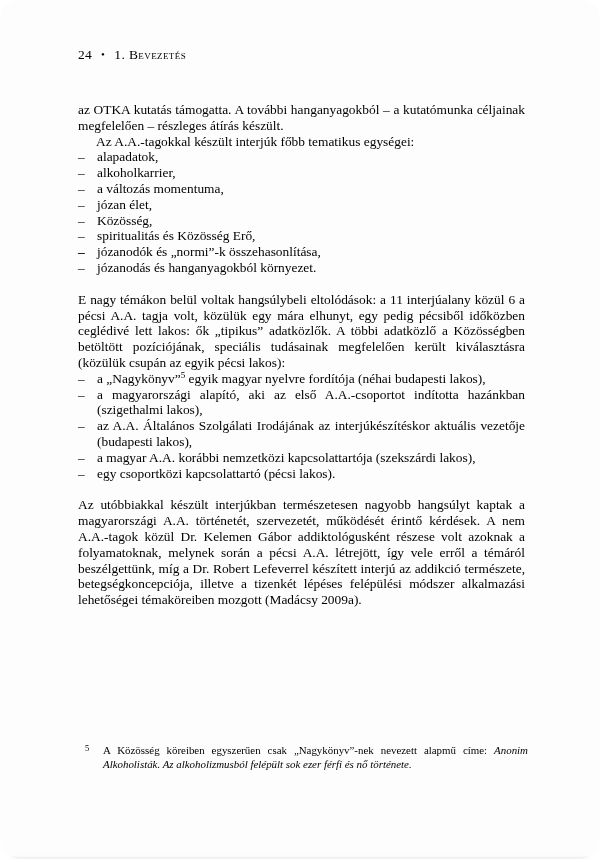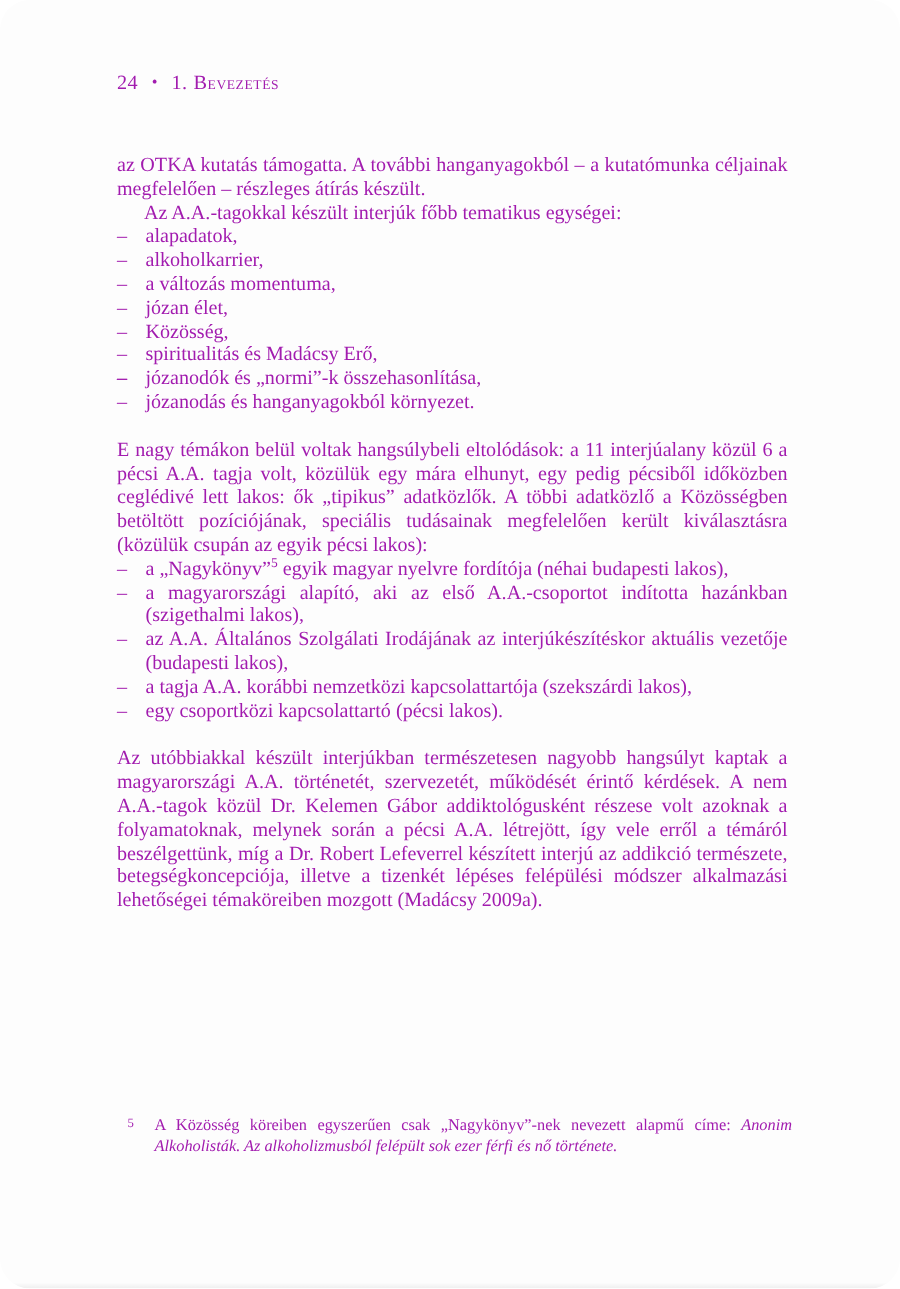--- a/index.html
+++ b/index.html
@@ -3,21 +3,21 @@
 <meta charset="utf-8">
 <style>
   html, body { margin: 0; padding: 0; background: #ffffff; }
   .page {
     position: relative;
     width: 600px;
     height: 859px;
     background: #fdfdfd;
     overflow: hidden;
     font-family: "Liberation Serif", "DejaVu Serif", serif;
-    color: #a21caf;
+    color: #000000;
     border-radius: 20px;
   }
   .page-bottom-edge {
     position: absolute;
     left: 0; right: 0; bottom: 0;
     height: 4px;
     background: linear-gradient(to bottom, rgba(0,0,0,0), rgba(0,0,0,0.06));
   }
   .content {
     position: absolute;
@@ -102,33 +102,33 @@
       <p class="para">az OTKA kutatás támogatta. A további hanganyagokból – a kutatómunka céljainak megfelelően – részleges átírás készült.</p>
 
       <p class="para indent">Az A.A.-tagokkal készült interjúk főbb tematikus egységei:</p>
 
       <div class="dash-list">
         <div class="dash-item"><span class="dash">–</span><span>alapadatok,</span></div>
         <div class="dash-item"><span class="dash">–</span><span>alkoholkarrier,</span></div>
         <div class="dash-item"><span class="dash">–</span><span>a változás momentuma,</span></div>
         <div class="dash-item"><span class="dash">–</span><span>józan élet,</span></div>
         <div class="dash-item"><span class="dash">–</span><span>Közösség,</span></div>
-        <div class="dash-item"><span class="dash">–</span><span>spiritualitás és Madácsy Erő,</span></div>
+        <div class="dash-item"><span class="dash">–</span><span>spiritualitás és Közösség Erő,</span></div>
         <div class="dash-item"><span class="dash">–</span></div>
         <div class="dash-item"><span class="dash">–</span><span>józanodók és „normi”-k összehasonlítása,</span></div>
         <div class="dash-item"><span class="dash">–</span><span>józanodás és hanganyagokból környezet.</span></div>
       </div>
 
       <p class="para gap-above">E nagy témákon belül voltak hangsúlybeli eltolódások: a 11 interjúalany közül 6 a pécsi A.A. tagja volt, közülük egy mára elhunyt, egy pedig pécsiből időközben ceglédivé lett lakos: ők „tipikus” adatközlők. A többi adatközlő a Közösségben betöltött pozíciójának, speciális tudásainak megfelelően került kiválasztásra (közülük csupán az egyik pécsi lakos):</p>
 
       <div class="dash-list">
         <div class="dash-item"><span class="dash">–</span><span>a „Nagykönyv”</span><sup class="fn-ref">5</sup><span> egyik magyar nyelvre fordítója (néhai budapesti lakos),</span></div>
         <div class="dash-item"><span class="dash">–</span><span>a magyarországi alapító, aki az első A.A.-csoportot indította hazánkban (szigethalmi lakos),</span></div>
         <div class="dash-item"><span class="dash">–</span><span>az A.A. Általános Szolgálati Irodájának az interjúkészítéskor aktuális vezetője (budapesti lakos),</span></div>
-        <div class="dash-item"><span class="dash">–</span><span>a tagja A.A. korábbi nemzetközi kapcsolattartója (szekszárdi lakos),</span></div>
+        <div class="dash-item"><span class="dash">–</span><span>a magyar A.A. korábbi nemzetközi kapcsolattartója (szekszárdi lakos),</span></div>
         <div class="dash-item"><span class="dash">–</span><span>egy csoportközi kapcsolattartó (pécsi lakos).</span></div>
       </div>
 
       <p class="para gap-above">Az utóbbiakkal készült interjúkban természetesen nagyobb hangsúlyt kaptak a magyarországi A.A. történetét, szervezetét, működését érintő kérdések. A nem A.A.-tagok közül Dr. Kelemen Gábor addiktológusként részese volt azoknak a folyamatoknak, melynek során a pécsi A.A. létrejött, így vele erről a témáról beszélgettünk, míg a Dr. Robert Lefeverrel készített interjú az addikció természete, betegségkoncepciója, illetve a tizenkét lépéses felépülési módszer alkalmazási lehetőségei témaköreiben mozgott (Madácsy 2009a).</p>
 
 
     </div>
 
   </div>
 

